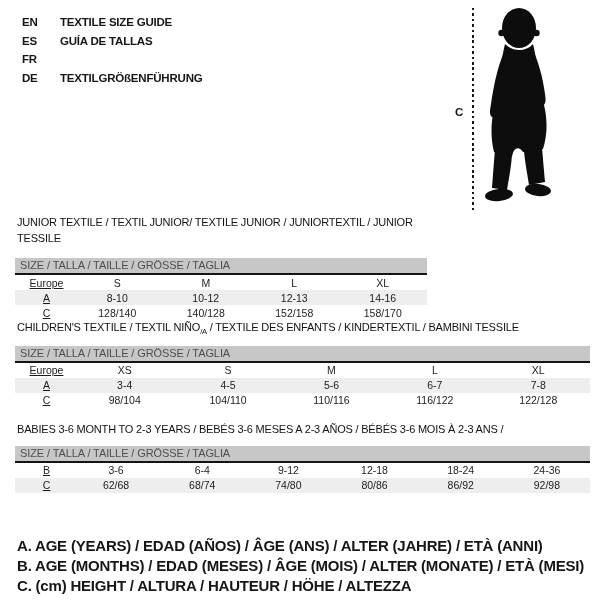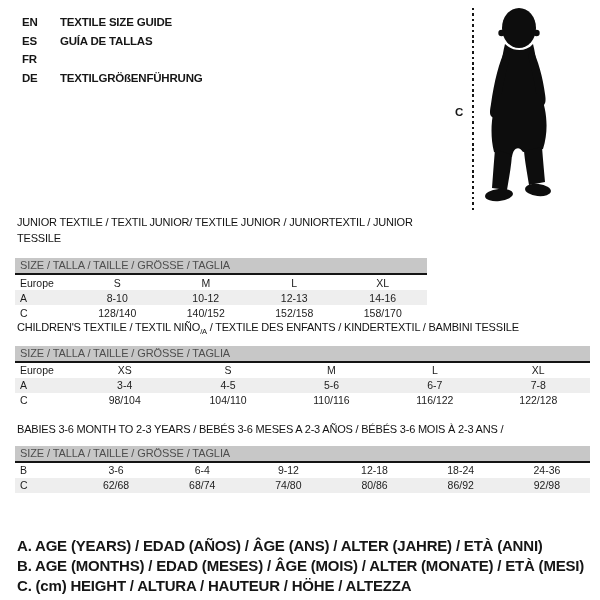--- a/index.html
+++ b/index.html
@@ -41,21 +41,21 @@
   #section-children{top:320px;width:575px;}
   #section-children .size-bar{margin-top:6px;}
   #section-babies{top:422px;width:575px;}
   #section-babies .size-bar{margin-top:8px;}
 
   table{border-collapse:collapse;table-layout:fixed;width:100%;}
   td{
     height:15px;padding:0;font-size:10.5px;color:#1c1c1c;
     text-align:center;white-space:nowrap;overflow:hidden;
   }
-  td.row-label{text-align:left;padding-left:5px;}
+  td.row-label{text-align:center;padding-left:5px;text-decoration:underline;}
   tr:nth-child(even){background:#eeeeee;}
 
   
   .footnotes{left:17px;top:536px;}
   .footnote{font-weight:bold;font-size:15px;line-height:20px;letter-spacing:-0.2px;}
 </style>
 </head>
 <body>
 
 <div class="abs langs">
@@ -114,21 +114,21 @@
     <tr>
       <td class="row-label">A</td>
       <td>8-10</td>
       <td>10-12</td>
       <td>12-13</td>
       <td>14-16</td>
     </tr>
     <tr>
       <td class="row-label">C</td>
       <td>128/140</td>
-      <td>140/152</td>
+      <td>140/128</td>
       <td>152/158</td>
       <td>158/170</td>
     </tr>
   </tbody>
     </table>
 </div>
 
 <div class="abs section" id="section-children">
   <div class="section-title"><span>CHILDREN'S TEXTILE / TEXTIL NIÑO</span><sub>/A</sub><span> / TEXTILE DES ENFANTS / KINDERTEXTIL / BAMBINI TESSILE</span></div>
   <div class="size-bar">SIZE / TALLA / TAILLE / GRÖSSE / TAGLIA</div>

